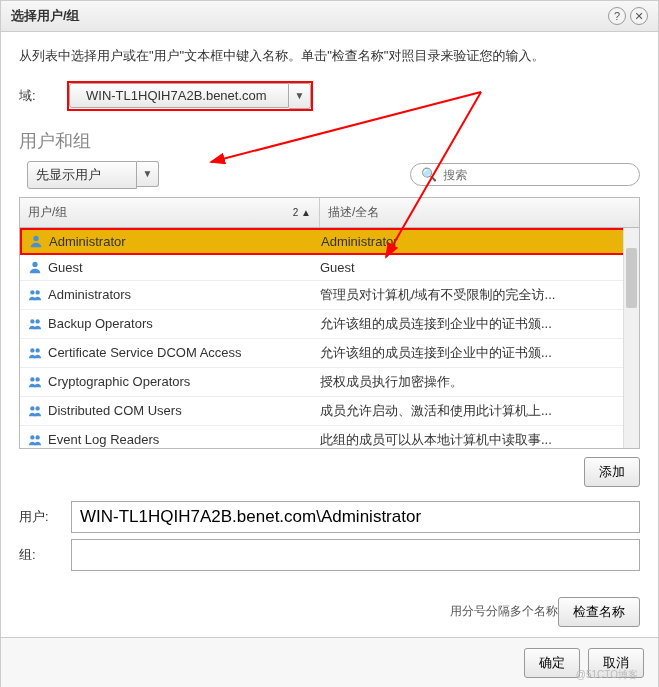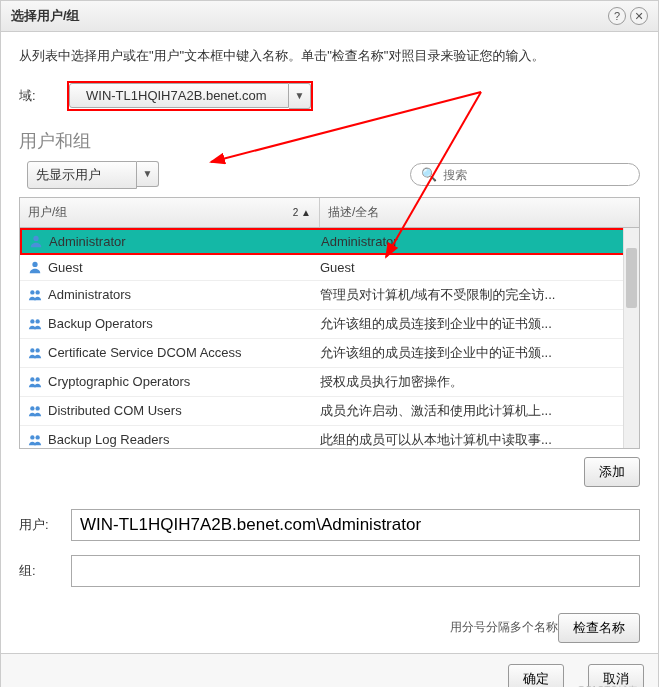--- a/index.html
+++ b/index.html
@@ -24,34 +24,34 @@
     .search-box input { border: none; outline: none; flex: 1; font-size: 12px; color: #888; background: transparent; }
     .mag-icon { color: #888; margin-right: 6px; font-size: 13px; }
     .table { border: 1px solid #bbb; margin-top: 4px; }
     .thead { display: flex; background: linear-gradient(#fafafa,#e9e9e9); border-bottom: 1px solid #bbb; font-size: 12px; color: #555; }
     .th { padding: 6px 8px; }
     .th-name { width: 300px; border-right: 1px solid #ccc; display: flex; justify-content: space-between; align-items: center; }
     .th-desc { flex: 1; }
     .sort-ind { font-size: 10px; color: #333; }
     .tbody { max-height: 220px; overflow: hidden; position: relative; }
     .tr { display: flex; border-bottom: 1px solid #eee; padding: 5px 8px; font-size: 13px; align-items: center; }
-    .tr.selected { background: #14b8a6; border: 2px solid red; padding: 4px 7px; }
+    .tr.selected { background: #eab308; border: 2px solid red; padding: 4px 7px; }
     .td-name { width: 292px; display: flex; align-items: center; gap: 6px; }
     .td-desc { flex: 1; white-space: nowrap; overflow: hidden; text-overflow: ellipsis; }
     .user-icon { width: 14px; height: 14px; display: inline-block; }
     .user-icon svg { width: 14px; height: 14px; }
     .scrollbar { position: absolute; right: 0; top: 0; bottom: 0; width: 16px; background: #f0f0f0; border-left: 1px solid #ddd; }
     .scrollbar-thumb { position: absolute; left: 2px; right: 2px; top: 20px; height: 60px; background: #c8c8c8; border-radius: 2px; }
     .add-row { display: flex; justify-content: flex-end; padding: 8px 0; }
     .btn { border: 1px solid #999; background: linear-gradient(#fdfdfd,#e6e6e6); padding: 5px 14px; font-size: 13px; border-radius: 3px; cursor: pointer; }
-    .input-row { display: flex; align-items: center; margin: 14px 0; }
+    .input-row { display: flex; align-items: center; margin: 6px 0; }
     .input-row-label { width: 52px; font-size: 13px; }
     .input-row input { flex: 1; border: 1px solid #aaa; padding: 5px 8px; font-size: 17px; background: #fff; }
     .hint-row { display: flex; justify-content: flex-end; align-items: center; gap: 0; margin-top: 26px; font-size: 12px; color: #555; }
-    .footer { border-top: 1px solid #ccc; padding: 10px 14px; display: flex; justify-content: flex-end; gap: 24px; background: #f7f7f7; position: relative; }
+    .footer { border-top: 1px solid #ccc; padding: 10px 14px; display: flex; justify-content: flex-end; gap: 8px; background: #f7f7f7; position: relative; }
     .watermark { position: absolute; right: 20px; bottom: 6px; color: #bbb; font-size: 10px; pointer-events: none; }
     .annot-svg { position: absolute; pointer-events: none; }
     .content-wrap { position: relative; }
     .chev { font-size: 10px; color: #555; }
   </style>
 </head>
 <body>
 
 <div class="dialog">
   <div class="titlebar">
@@ -181,21 +181,21 @@
               <div class="td-desc">成员允许启动、激活和使用此计算机上...</div>
             </div>
             <div class="tr">
               <div class="td-name">
                 <span class="user-icon"><svg viewBox="0 0 16 16">
                     <circle cx="5" cy="5" r="2.5" fill="#4a90d9"></circle>
                     <circle cx="11" cy="5" r="2.5" fill="#4a90d9"></circle>
                     <path d="M1 14c0-2 2-4 4-4s4 2 4 4" fill="#4a90d9"></path>
                     <path d="M7 14c0-2 2-4 4-4s4 2 4 4" fill="#4a90d9"></path>
                   </svg></span>
-                <span>Backup Log Readers</span>
+                <span>Event Log Readers</span>
               </div>
               <div class="td-desc">此组的成员可以从本地计算机中读取事...</div>
             </div>
             <div class="scrollbar">
             <div class="scrollbar-thumb"></div>
           </div>
         </div>
       </div>
 
       <div class="add-row">

